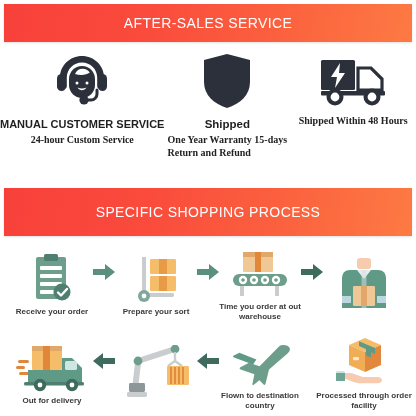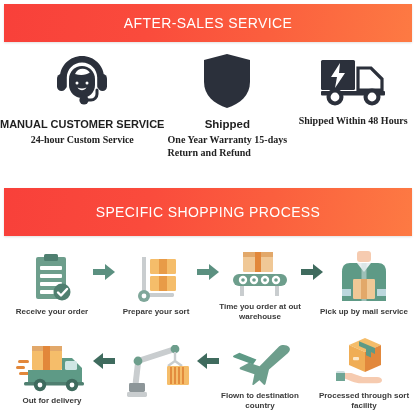--- a/index.html
+++ b/index.html
@@ -230,21 +230,20 @@
             <rect x="21" y="0" width="14" height="11" rx="3" fill="#f6cbb0"></rect>
             <path d="M14 12h28c5 0 8 3.4 8 8.4V50H6V20.4C6 15.4 9 12 14 12z" fill="#5e9a86"></path>
             <path d="M21 12h14l-7 9z" fill="#e9eef0"></path>
             <rect x="25.5" y="12" width="5" height="38" fill="#cfe0e0" opacity=".55"></rect>
             <rect x="6" y="38" width="9" height="7" fill="#bcd7dd"></rect>
             <rect x="41" y="38" width="9" height="7" fill="#bcd7dd"></rect>
             <rect x="17" y="28" width="22" height="20" rx="1.2" fill="#f0c896"></rect>
             <rect x="25" y="28" width="6" height="20" fill="#e2a86a"></rect>
           </svg>
         </div>
-        <div class="plabel">Pick up by mail service</div>
       </div>
     </div>
 
     <div class="prow">
 
       <div class="pcell">
         <div class="picon">
           <svg width="72" height="52" viewBox="0 0 72 52" aria-hidden="true">
             <g fill="#e2873a">
               <rect x="2" y="20" width="11" height="3" rx="1.5"></rect>
@@ -311,17 +310,17 @@
             <path d="M14 10 L30 3 L46 10 L30 17 z" fill="#f5bd6a"></path>
             <path d="M14 10 v20 l16 7 V17 z" fill="#f0ad55"></path>
             <path d="M46 10 v20 l-16 7 V17 z" fill="#e2883c"></path>
             <path d="M24 6.2 L40 13 v6 l-4-2 v5.4 l-5-2.2 V14 L24 11 z" fill="#5e9a86"></path>
             <rect x="18" y="22" width="6" height="3.2" rx="1" fill="#fce7c8"></rect>
             <path d="M6 38h9c2 0 2 0 4 1l9 3h14c3.2 0 5 1.4 5 3.2 0 1.8-1.8 3-5 3H26c-3 0-6-.6-9-1.8L6 42z" fill="#f6cbb0"></path>
             <rect x="1" y="36" width="9" height="10" rx="1.6" fill="#cfe0e0"></rect>
             <path d="M1 38h9v8H1z" fill="#5e9a86" opacity=".85"></path>
           </svg>
         </div>
-        <div class="plabel">Processed through sort facility</div>
+        <div class="plabel">Processed through order facility</div>
       </div>
     </div>
   </div>
 </div>
 
 </body></html>

